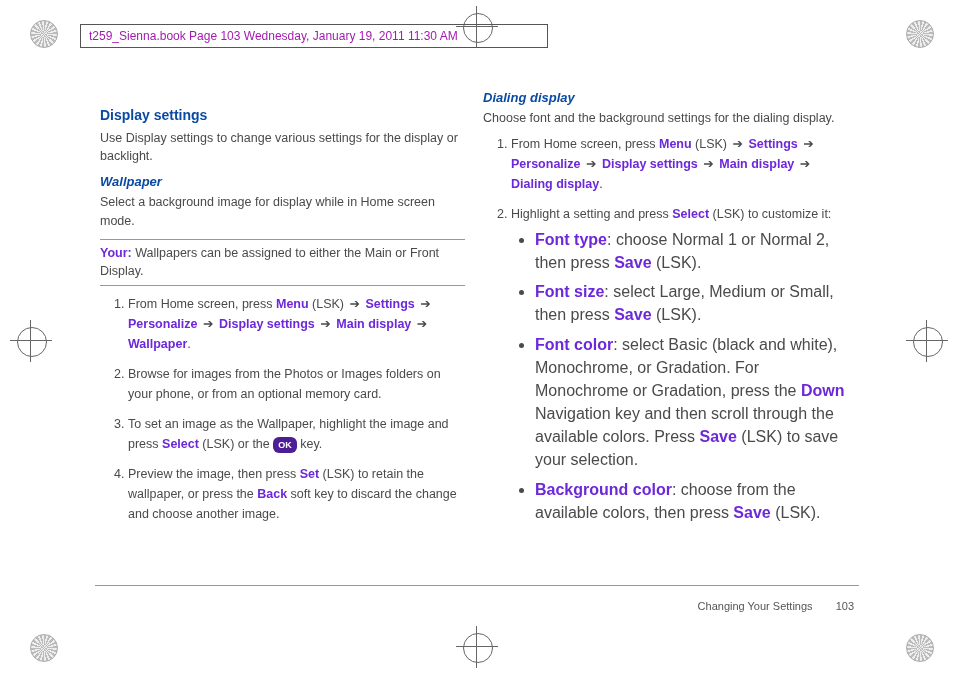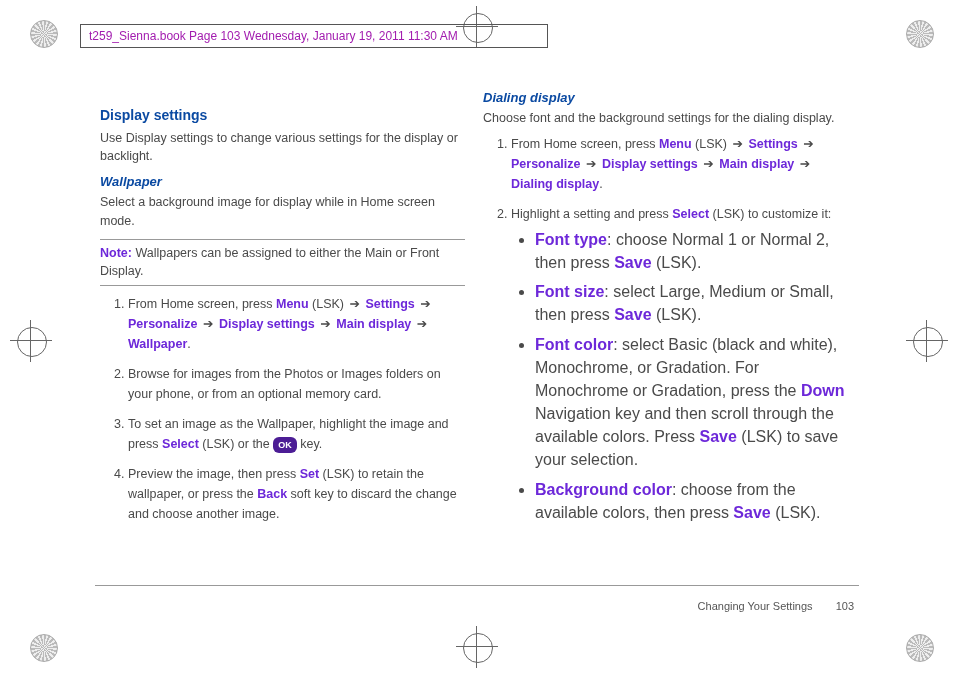--- a/index.html
+++ b/index.html
@@ -100,21 +100,21 @@
 
   <div class="col">
     <h2 class="section">Display settings</h2>
     <p>Use Display settings to change various settings for the display or backlight.</p>
     <h3 class="sub">Wallpaper</h3>
     <p>Select a background image for display while in Home screen mode.</p>
 
     <div class="note-wrap">
       <hr>
       <p>
-        <b>Note:</b><span> Wallpapers can be assigned to either the Main or Front Display.</span>
+        <b>Your:</b><span> Wallpapers can be assigned to either the Main or Front Display.</span>
       </p>
       <hr>
     </div>
 
     <ol>
       <li>
         <span>From Home screen, press </span><b>Menu</b><span> (LSK) </span><span class="arrow">➔</span>
         <b>Settings</b> <span class="arrow">➔</span>
         <b>Personalize</b> <span class="arrow">➔</span>
         <b>Display settings</b> <span class="arrow">➔</span>

